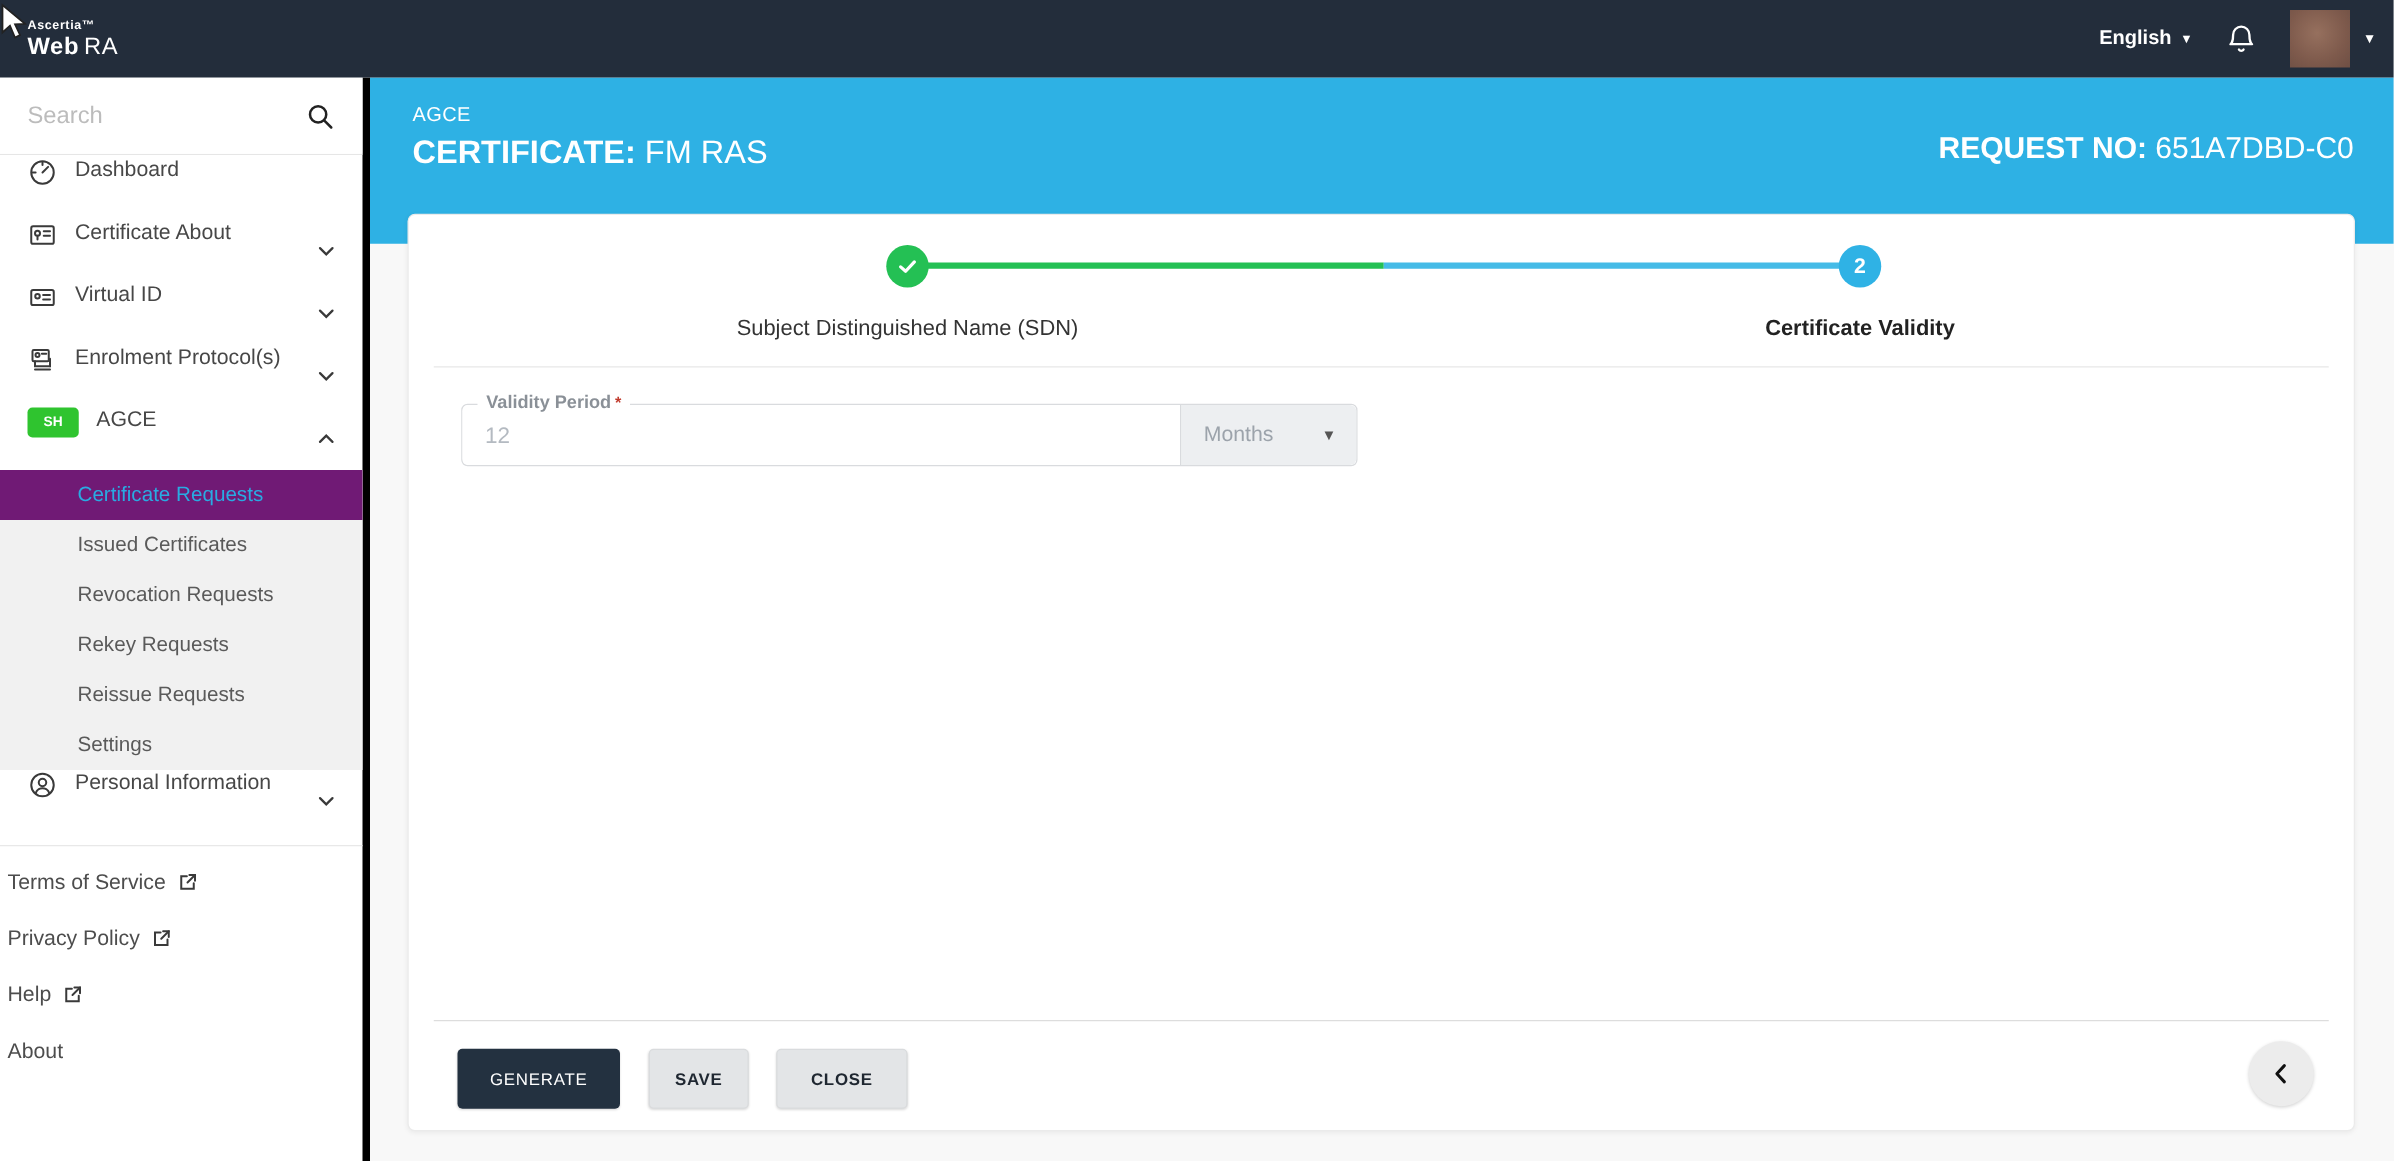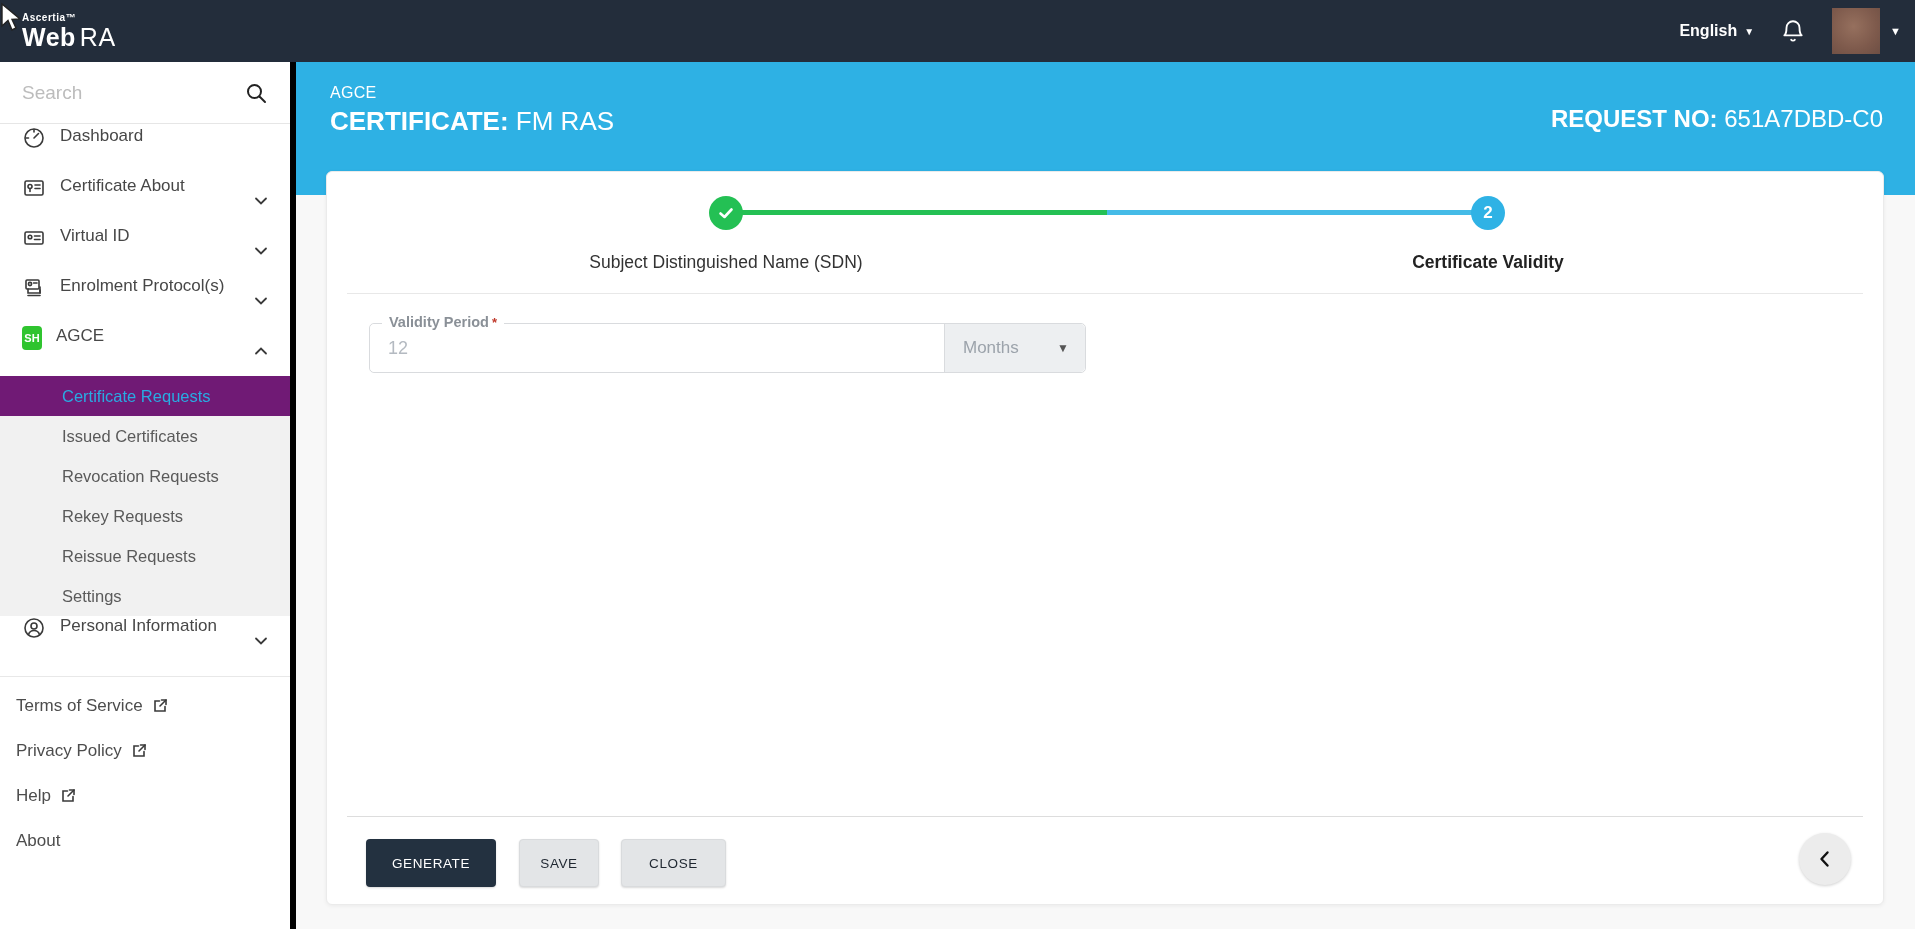--- a/index.html
+++ b/index.html
@@ -4,47 +4,47 @@
 <style>
   * { margin:0; padding:0; box-sizing:border-box; }
   html,body { width:1915px; height:929px; overflow:hidden; }
   body { font-family:"Liberation Sans", sans-serif; background:#f8f8f8; }
   #app { position:relative; width:1915px; height:929px; }
 
   
   .topbar { position:absolute; top:0; left:0; width:1915px; height:62px; background:#232d3b; z-index:30; display:flex; align-items:center; }
   .brand { margin-left:22px; color:#fff; line-height:1; }
   .brand-top { font-size:10px; letter-spacing:.5px; font-weight:bold; display:block; margin-bottom:2px; }
-  .brand-main { font-size:25px; font-weight:bold; letter-spacing:.5px; }
+  .brand-main { font-size:19px; font-weight:bold; letter-spacing:.5px; }
   .brand-main .ra { font-weight:normal; margin-left:4px; }
   .topbar-right { position:absolute; right:14px; top:0; height:62px; display:flex; align-items:center; gap:26px;font-weight:bold; }
   .lang { color:#fff; font-size:16px; display:flex; align-items:center; gap:7px; cursor:pointer; }
   .lang .caret { font-size:10px; }
   .bell { width:26px; height:26px; }
   .avatar-wrap { display:flex; align-items:center; gap:10px; }
   .avatar { width:48px; height:46px; background:radial-gradient(circle at 45% 40%, #96705e 0%, #7e5a4c 60%, #6e4f44 100%); filter:blur(.6px); }
   .avatar-caret { color:#fff; font-size:11px; }
 
   
   .sidebar { position:absolute; top:62px; left:0; width:296px; height:867px; background:#ffffff; border-right:6px solid #000000; z-index:20; }
   .searchbar { position:relative; height:62px; border-bottom:1px solid #e6e6e6; }
   .searchbar input { width:100%; height:100%; border:0; outline:none; padding:0 50px 0 22px; font-size:19px; color:#444; font-family:"Liberation Sans",sans-serif; }
   .searchbar input::placeholder { color:#bcbcbc; }
   .search-ic { position:absolute; right:22px; top:19px; width:24px; height:24px; }
   .nav { padding-top:2px; }
   .nav-item { position:relative; height:50px; display:flex; padding-left:22px; cursor:pointer; }
   .nav-item .nav-ic { width:24px; height:24px; margin-right:14px; flex:0 0 24px; }
   .nav-item .nav-label { font-size:17px; color:#474747; }
   .nav-item .chev { position:absolute; right:22px; top:18px; width:14px; height:14px; }
-  .badge-sh { width:20px; height:24px; margin-right:14px; background:#2fc42f; color:#fff; border-radius:4px; font-size:11px; font-weight:bold; display:flex; align-items:center; justify-content:center; }
+  .badge-sh { width:41px; height:24px; margin-right:14px; background:#2fc42f; color:#fff; border-radius:4px; font-size:11px; font-weight:bold; display:flex; align-items:center; justify-content:center; }
   .submenu { background:#f1f1f1; }
   .submenu-item { height:40px; display:flex; align-items:center; padding-left:62px; font-size:16.5px; color:#5a5a5a; cursor:pointer; }
   .submenu-item.active { color:#29abe2; background:#701a75; }
   .side-divider { height:1px; background:#e8e8e8; margin:10px 0 6px 0; }
-  .footer-link { height:45px; display:flex; align-items:center; padding-left:16px; font-size:17px; color:#4d4d4d; cursor:pointer; gap:9px;text-align:right; }
+  .footer-link { height:45px; display:flex; align-items:center; padding-left:6px; font-size:17px; color:#4d4d4d; cursor:pointer; gap:9px;text-align:right; }
   .ext-ic { width:17px; height:17px; }
 
   
   .main { position:absolute; top:62px; left:296px; width:1619px; height:867px; background:#f8f8f8; }
   .blueband { position:absolute; top:0; left:0; width:1619px; height:133px; background:#2eb1e4; }
   .bb-left { position:absolute; left:34px; top:22px; color:#fff; }
   .bb-app { font-size:16px; letter-spacing:.3px; margin-bottom:4px; }
   .bb-title { font-size:26px; }
   .bb-title .b { font-weight:bold; }
   .bb-right { position:absolute; right:32px; top:43px; color:#fff; font-size:24px; }
@@ -72,21 +72,21 @@
   .field-input { flex:1; border:0; outline:none; padding:0 18px; font-size:18px; color:#b4bac1; font-family:"Liberation Sans",sans-serif; border-radius:5px 0 0 5px; }
   .field-unit { width:141px; background:#edeff1; border-left:1px solid #d9dbde; border-radius:0 5px 5px 0; display:flex; align-items:center; justify-content:space-between; padding:0 16px 0 18px; cursor:pointer; }
   .field-unit .unit-text { font-size:17px; color:#9ca3ab; }
   .field-unit .unit-caret { font-size:12px; color:#555; }
 
   
   .actions-divider { position:absolute; top:644px; left:20px; right:20px; height:1px; background:#dddddd; }
   .actions { position:absolute; top:667px; left:39px; display:flex; }
   .btn { height:48px; border:0; border-radius:4px; font-family:"Liberation Sans",sans-serif; font-size:13.5px; letter-spacing:.6px; cursor:pointer; box-shadow:0 1px 2px rgba(0,0,0,.15); }
   .btn.primary { width:130px; background:#233140; color:#fff; margin-right:23px; }
-  .btn.secondary { background:#e3e5e7; color:#1f2731; border:1px solid #d9dbdd; }
+  .btn.secondary { background:#e3e5e7; color:#1f2731; border:1px solid #d9dbdd;font-weight:bold; }
   .btn.save { width:80px; margin-right:22px; }
   .btn.close { width:105px; }
 
   .back-fab { position:absolute; top:661px; left:1472px; width:52px; height:52px; border-radius:50%; background:#ececec; border:0; box-shadow:0 1px 3px rgba(0,0,0,.18); display:flex; align-items:center; justify-content:center; cursor:pointer; }
 
   
   .cursor { position:absolute; left:0px; top:2px; z-index:50; }
 </style>
 </head>
 <body>

